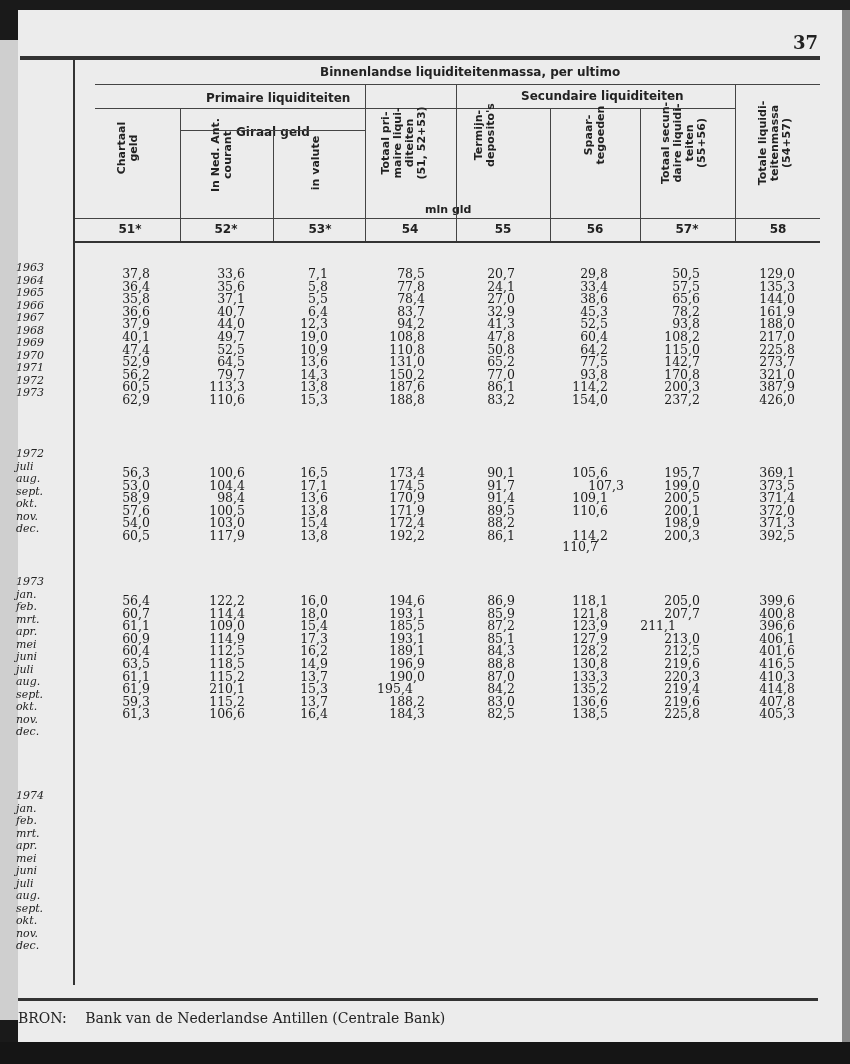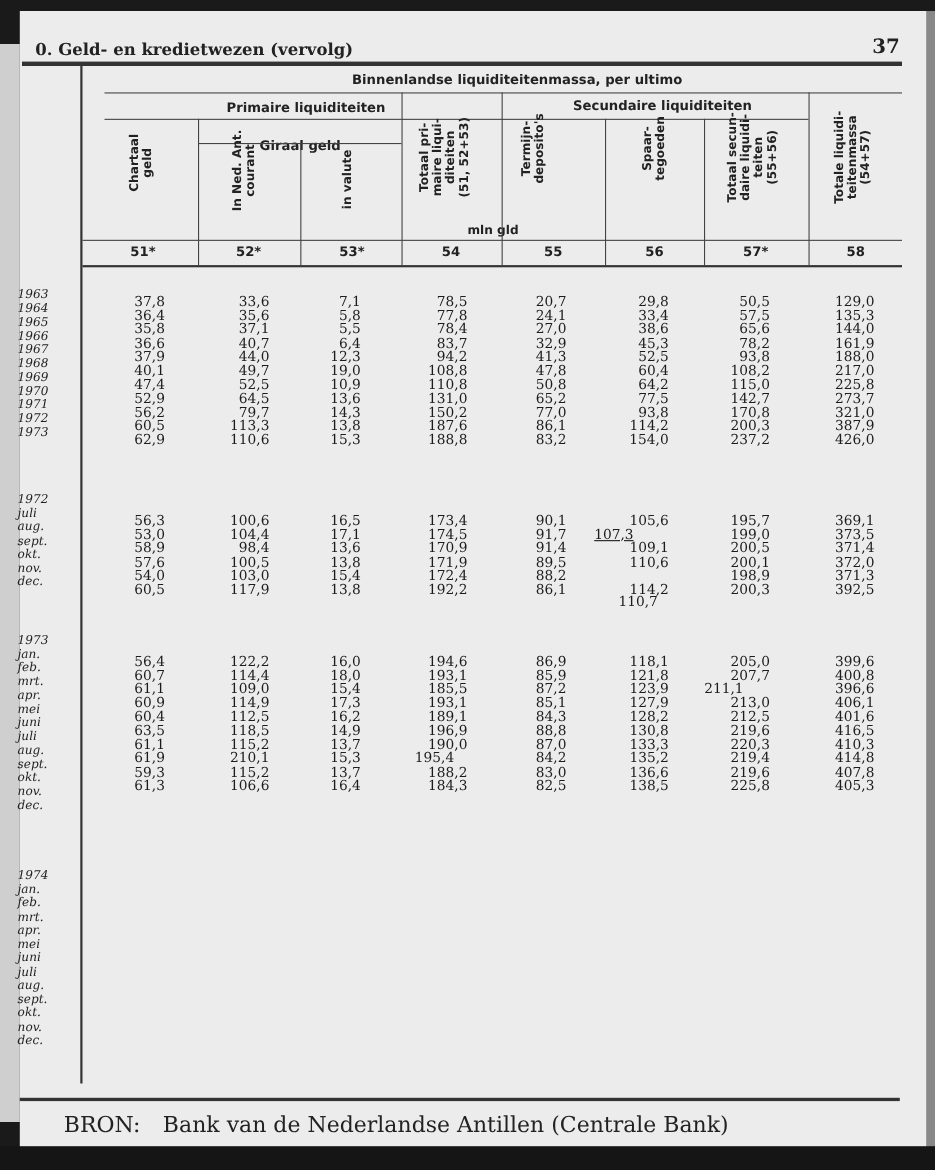--- a/index.html
+++ b/index.html
@@ -15,28 +15,27 @@
   .hdr { position:absolute; font-family:"DejaVu Sans", sans-serif; font-weight:bold; color:#222; font-size:12px; }
   .hline { position:absolute; height:1px; background:#444; }
   .vline { position:absolute; width:1px; background:#444; }
   .rot { position:absolute; transform:rotate(-90deg); transform-origin:left top; font-family:"DejaVu Sans", sans-serif; font-weight:bold; font-size:11px; color:#222; line-height:12px; text-align:center; white-space:pre; }
   .colnum { position:absolute; top:222px; font-family:"DejaVu Sans", sans-serif; font-weight:bold; font-size:12px; color:#222; width:60px; text-align:center; }
   .rule-hdr { position:absolute; left:75px; top:241px; width:745px; height:2px; background:#333; }
   .lab { position:absolute; left:16px; font-style:italic; font-size:11px; color:#222; line-height:12.5px; }
   .row { position:absolute; height:13px; font-size:12.5px; color:#1c1c1c; }
   .cell { position:absolute; text-align:right; width:60px; }
   .rule-bot { position:absolute; left:18px; top:998px; width:800px; height:3px; background:#333; }
-  .source { position:absolute; left:18px; top:1010px; font-size:20px; color:#222;padding-left:40px; }
+  .source { position:absolute; left:18px; top:1010px; font-size:14px; color:#222; }
 </style>
 </head>
 <body>
 
 <div class="leftpage"></div>
 <div class="page">
-  <div class="title">0. Geld- en kredietwezen (vervolg)</div>
   <div class="pagenum">37</div>
 </div>
 <div class="rightedge"></div>
 <div class="bottomdark"></div>
 
 <div class="rule-top"></div>
 <div class="vline-left"></div>
 
 <div class="hdr" style="left:320px;top:65px;">Binnenlandse liquiditeitenmassa, per ultimo</div>
 <div class="hline" style="left:95px;top:84px;width:725px;"></div>
@@ -229,21 +228,21 @@
       <span class="cell" style="left: 548px;">105,6</span>
       <span class="cell" style="left: 640px;">195,7</span>
       <span class="cell" style="left: 735px;">369,1</span>
     </div>
     <div class="row" style="top: 477.6px; left: 0px;">
       <span class="cell" style="left: 90px;">53,0</span>
       <span class="cell" style="left: 185px;">104,4</span>
       <span class="cell" style="left: 268px;">17,1</span>
       <span class="cell" style="left: 365px;">174,5</span>
       <span class="cell" style="left: 455px;">91,7</span>
-      <span class="cell" style="left: 516px; text-decoration: underline;">107,3</span>
+      <span class="cell" style="left: 564px;">107,3</span>
       <span class="cell" style="left: 640px;">199,0</span>
       <span class="cell" style="left: 735px;">373,5</span>
     </div>
     <div class="row" style="top: 490.2px; left: 0px;">
       <span class="cell" style="left: 90px;">58,9</span>
       <span class="cell" style="left: 185px;">98,4</span>
       <span class="cell" style="left: 268px;">13,6</span>
       <span class="cell" style="left: 365px;">170,9</span>
       <span class="cell" style="left: 455px;">91,4</span>
       <span class="cell" style="left: 548px;">109,1</span>

